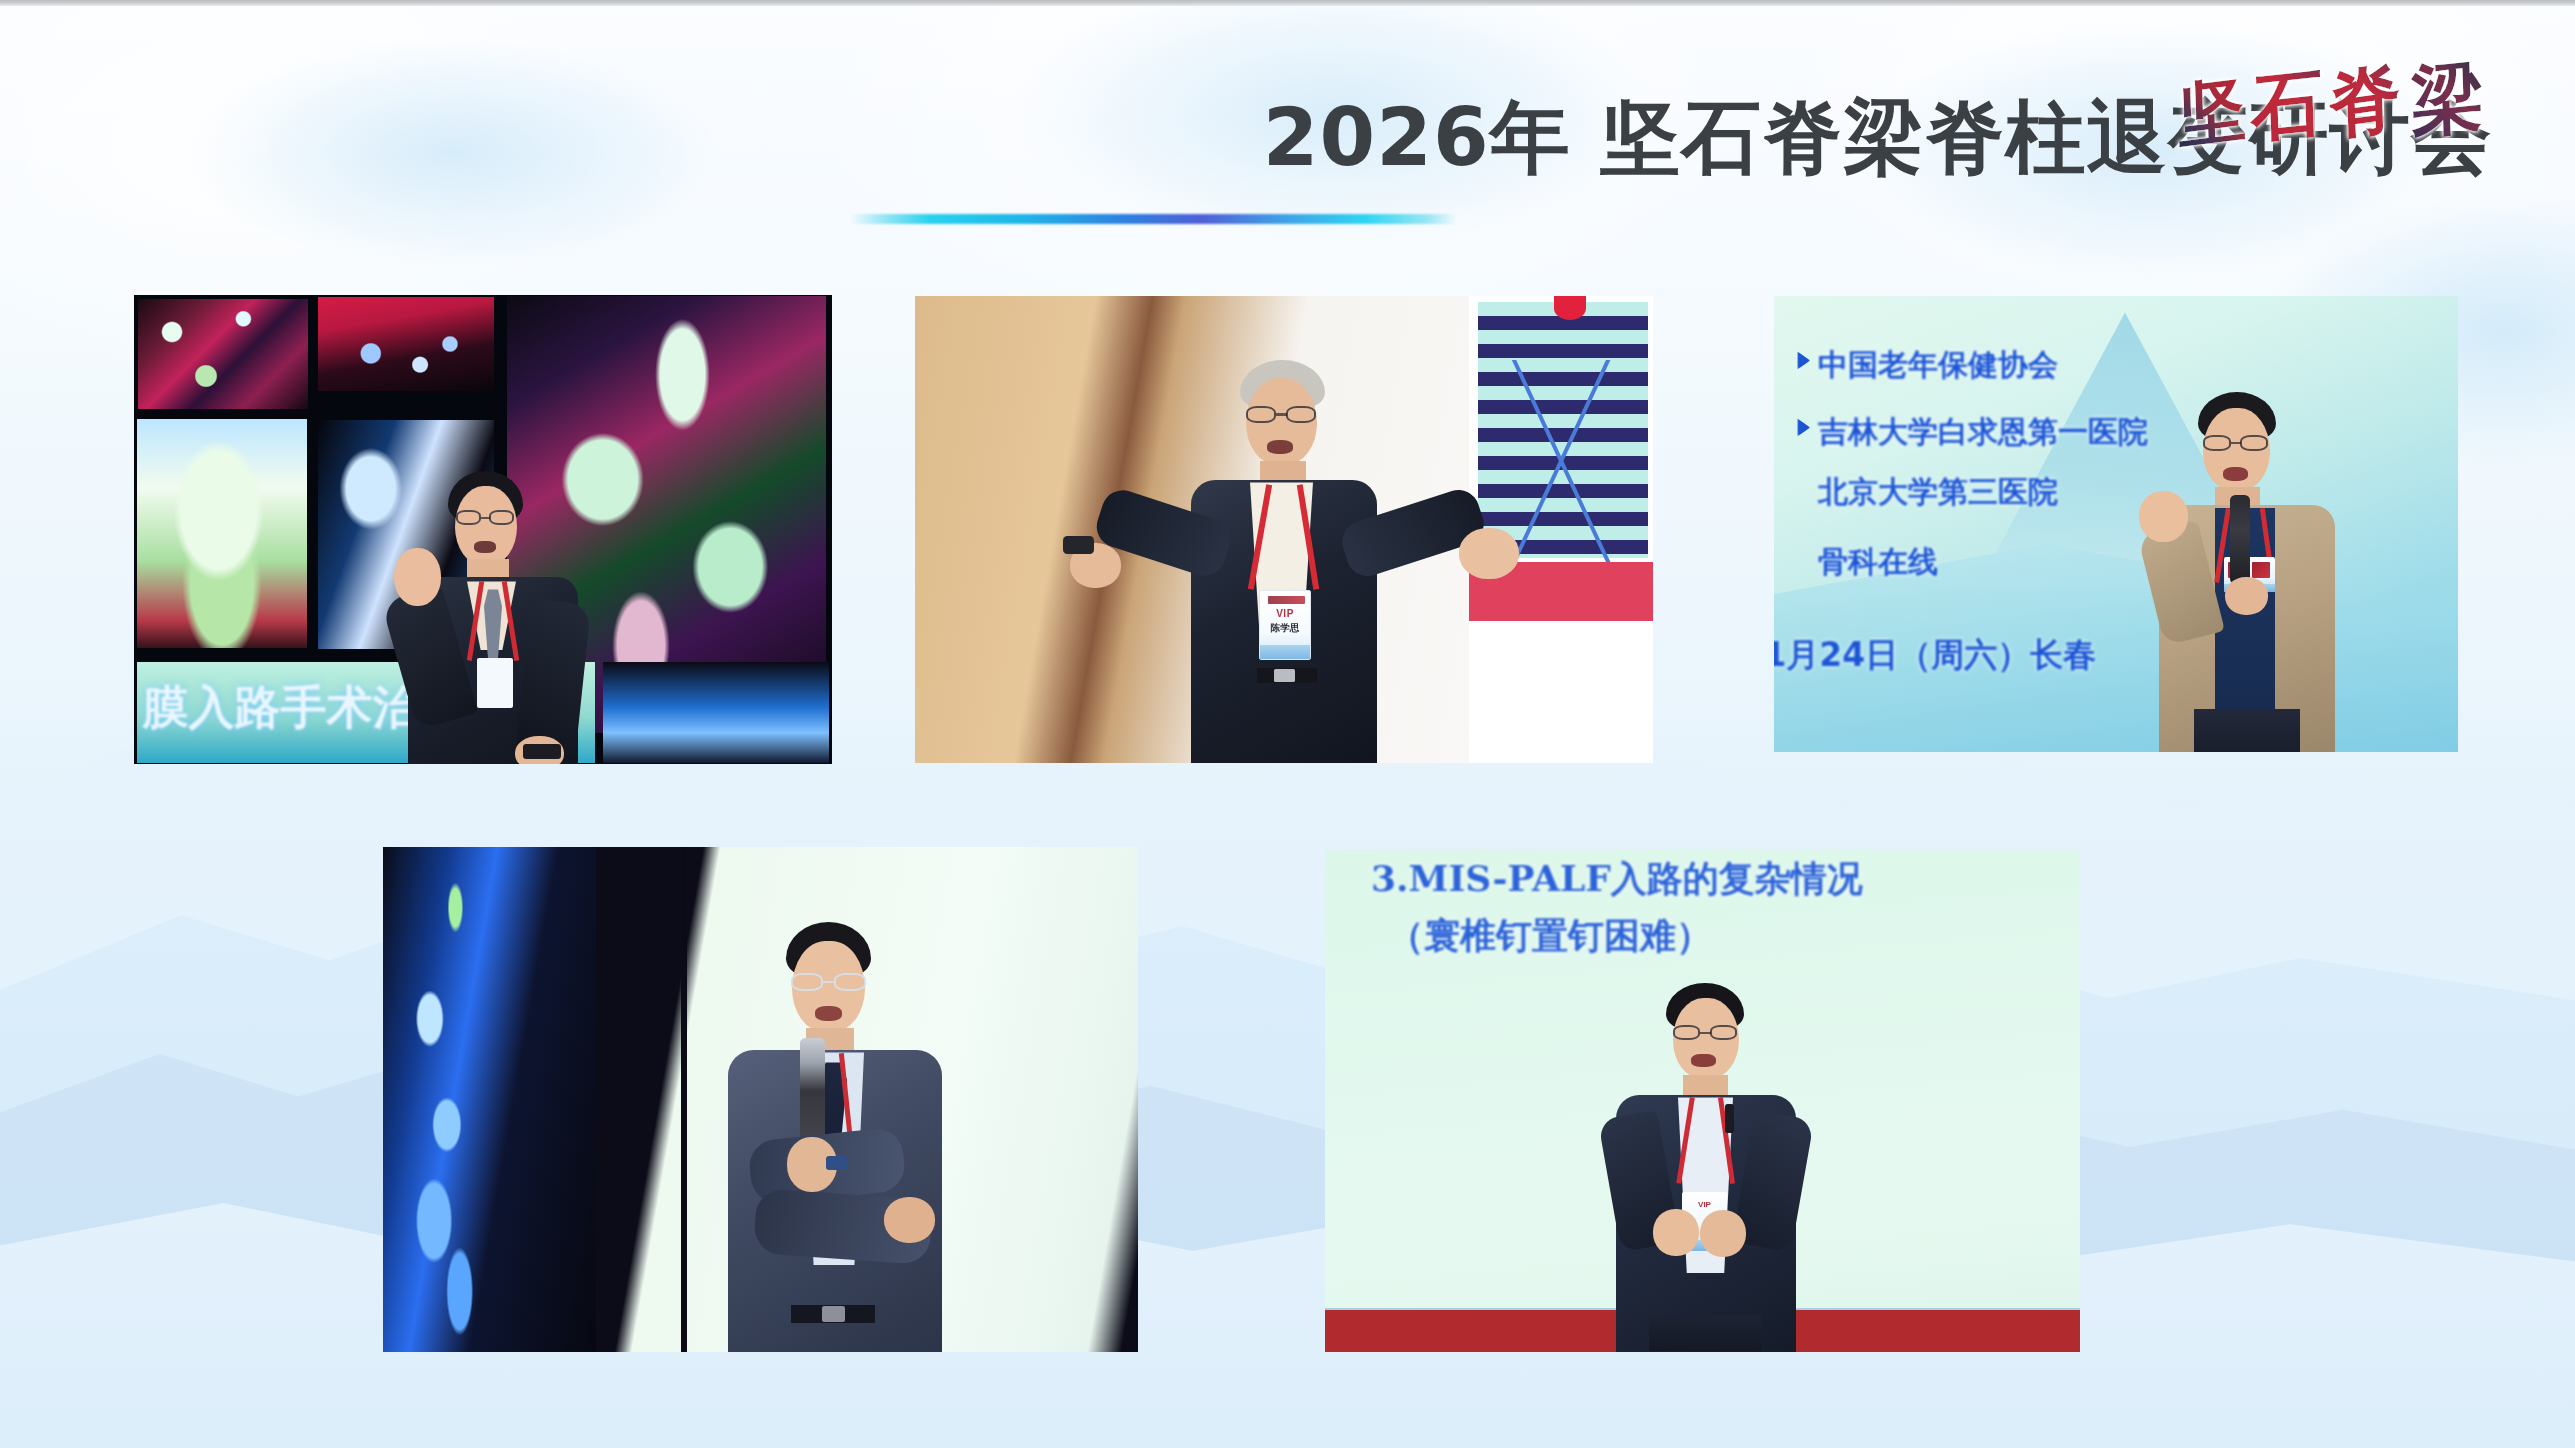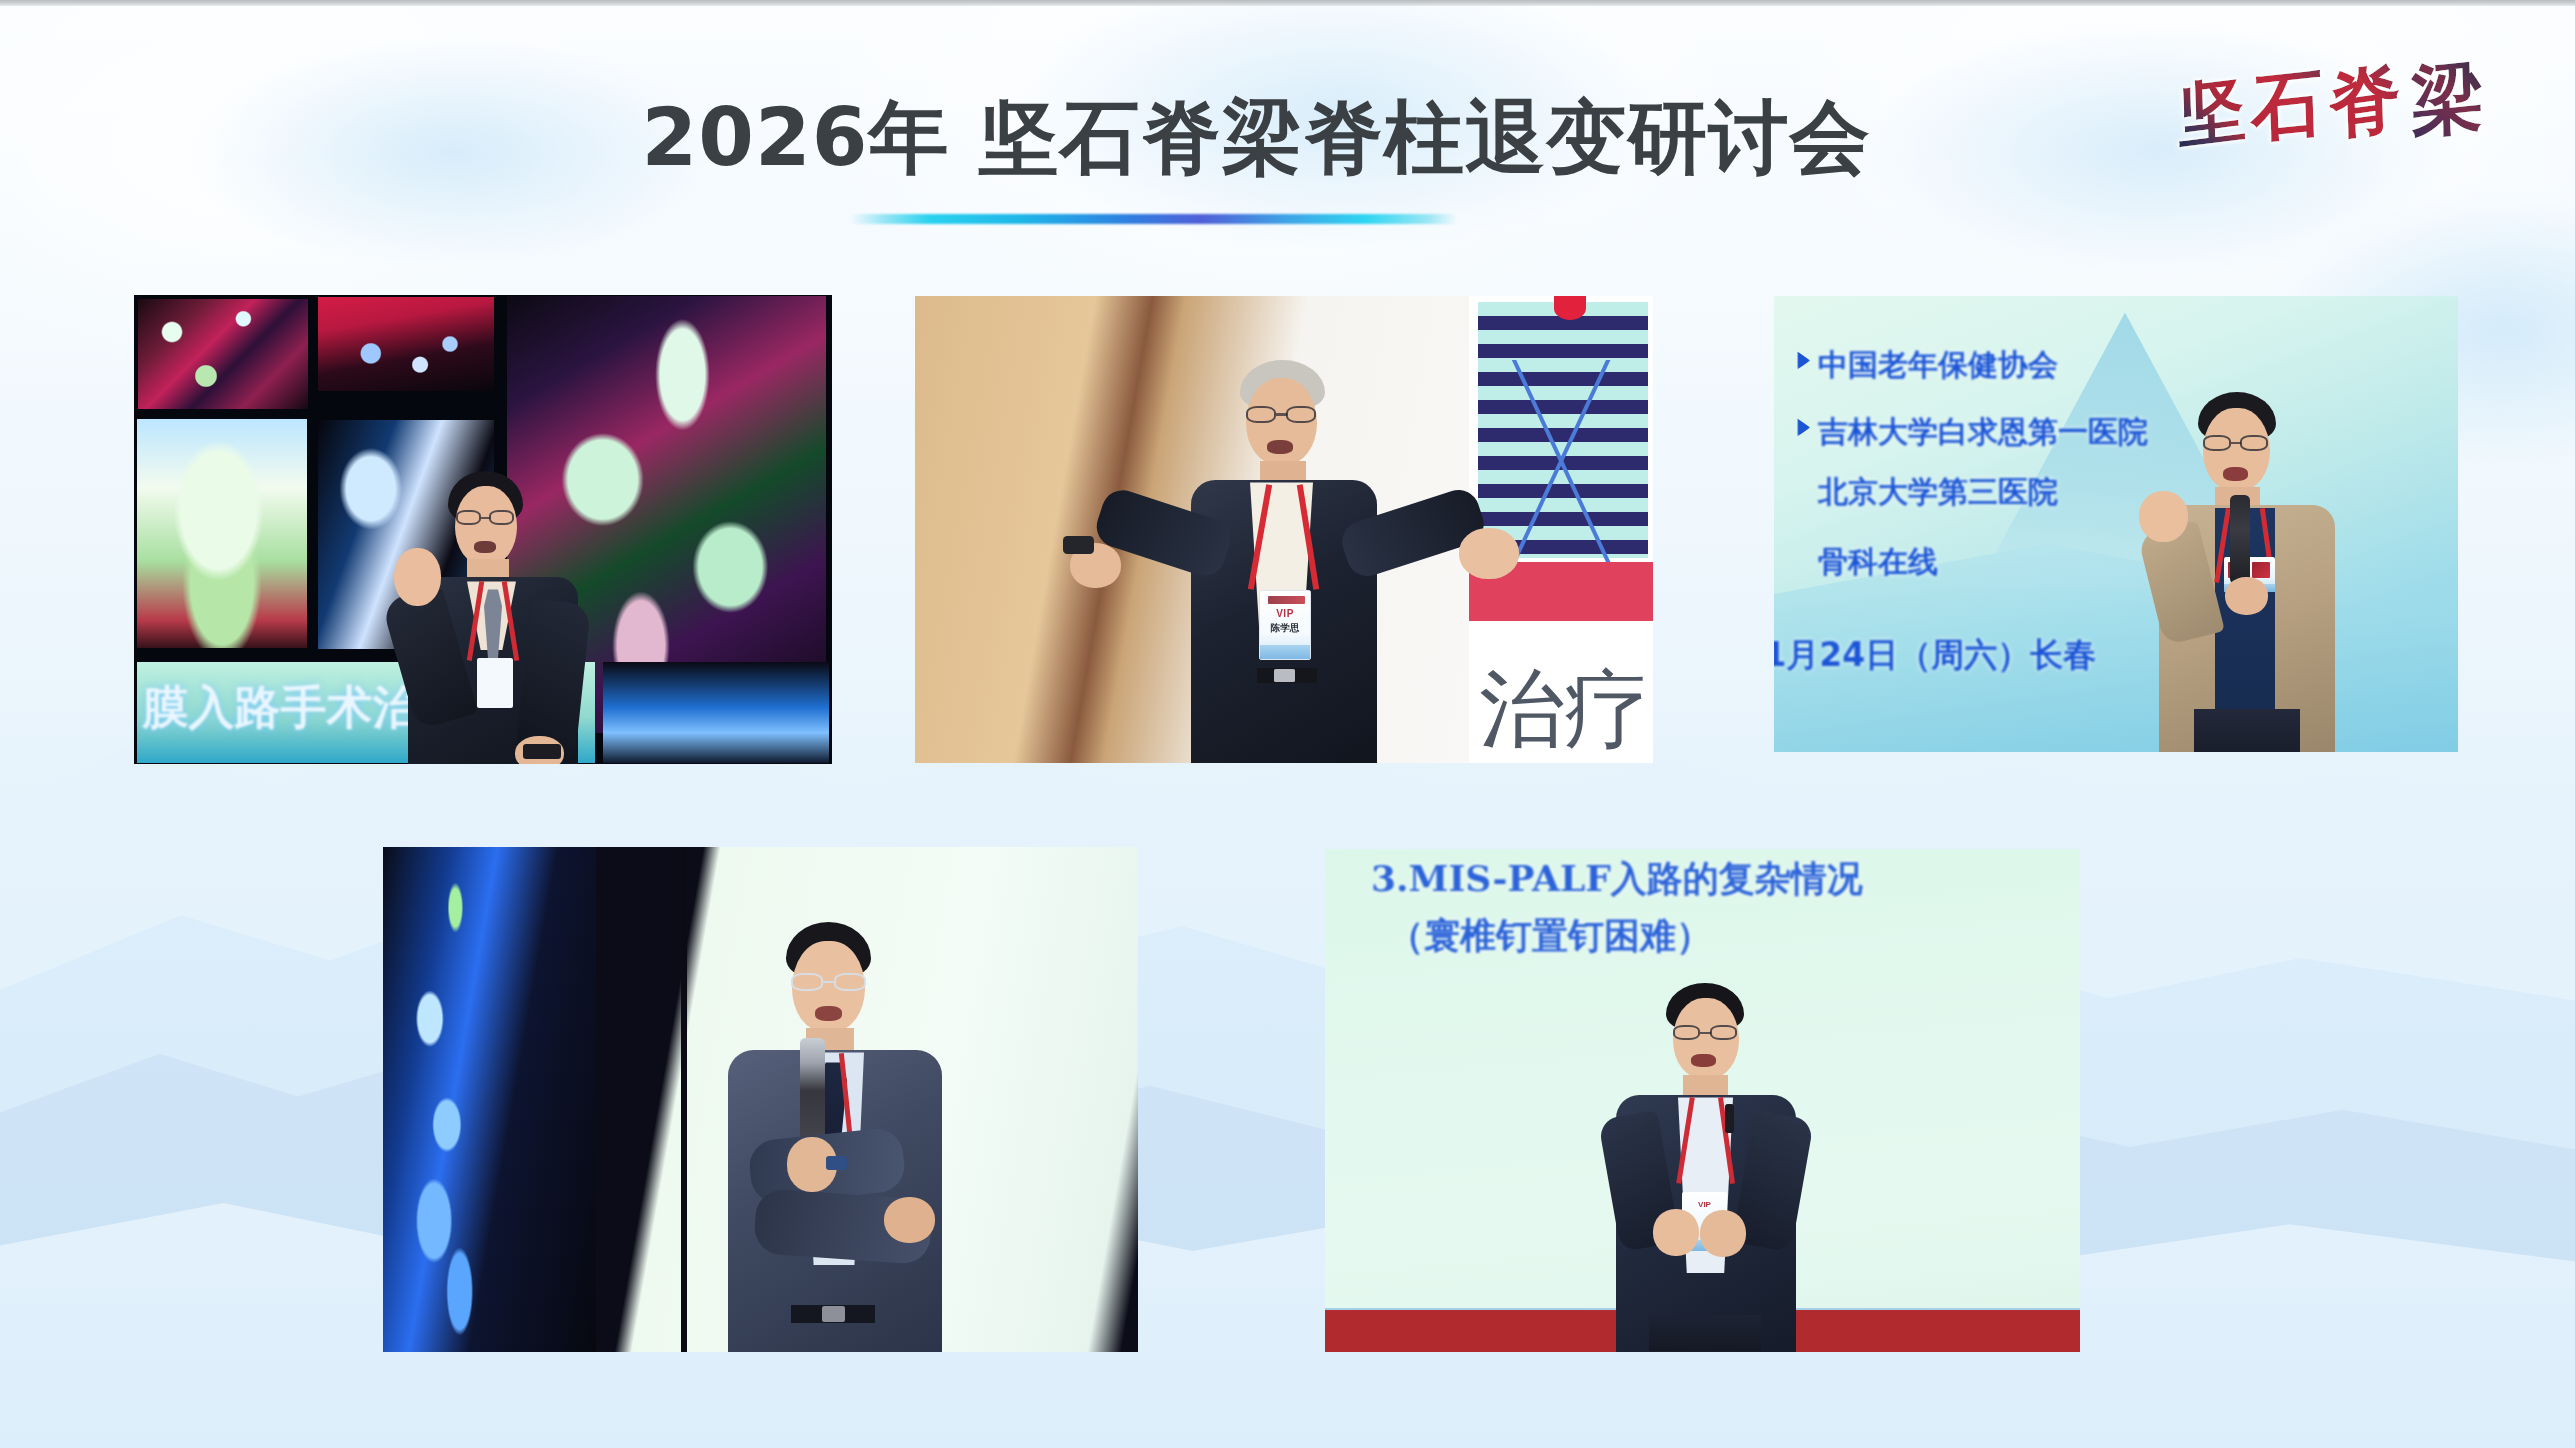--- a/index.html
+++ b/index.html
@@ -47,22 +47,22 @@
   }
 
   
   .mountains{ position:absolute; left:0; bottom:0; width:2576px; height:799px; }
   .mountains svg{ display:block; width:100%; height:100%; }
 
   
   .header{ position:absolute; left:0; top:6.4px; width:2576px; height:277px; z-index:20; }
 
   .slide-title{
-    position:absolute; left:12px; top:80px; width:2488px;
-    text-align:center;
+    position:absolute; left:4px; top:80px; width:2488px;
+    text-align:right;
     font-size:80px;
     font-weight:700;
     letter-spacing:1.1px;
     color:#3b4044;
     line-height:1.12;
     white-space:nowrap;
     font-family:"DejaVu Sans","Liberation Sans",sans-serif;
   }
 
   .title-underline{
@@ -316,21 +316,20 @@
 
     <div class="fig" style="left:554px;top:0;width:184px;height:467px;background:#ffffff;"></div>
     <div class="fig" style="left:563px;top:5.3px;width:170px;height:256px;
          background:repeating-linear-gradient(180deg,#bfeee8 0 14px,#2e2a6e 14px 28px);"></div>
     <div class="fig" style="left:639px;top:0px;width:32px;height:23.4px;background:#e2223c;border-radius:0 0 50% 50%;"></div>
     <div class="fig" style="left:586px;top:64px;width:128px;height:202px;
          background:linear-gradient(115deg,transparent 47%,#4a7bd8 47.5%,#4a7bd8 49%,transparent 49.5%),
                     linear-gradient(65deg,transparent 47%,#4a7bd8 47.5%,#4a7bd8 49%,transparent 49.5%);"></div>
     <div class="fig" style="left:554px;top:266px;width:184px;height:59px;background:#e0425e;"></div>
 
-    <div class="slidetext grey" style="left:564px;top:356px;font-size:85px;color:#4f5864;filter:blur(0.2px);">治疗</div>
 
     <div class="person" style="left:133px;top:64px;width:469px;height:405px;">
       <div class="hair" style="left:192px;top:0px;width:85px;height:49px;background:#c9c6bf;"></div>
       <div class="head" style="left:198px;top:18px;width:71px;height:87px;background:#e6bb99;"></div>
       <div class="glasses" style="left:198px;top:46px;width:71px;height:18px;">
         <div class="lens" style="left:0;top:0;width:30px;height:17px;"></div>
         <div class="lens" style="left:40px;top:0;width:30px;height:17px;"></div>
         <div style="position:absolute;left:30px;top:7px;width:10.6px;height:2.7px;background:rgba(35,35,45,.7);"></div>
       </div>
       <div style="position:absolute;left:219px;top:80px;width:25.6px;height:14px;background:#7a3f3b;border-radius:40%;"></div>

